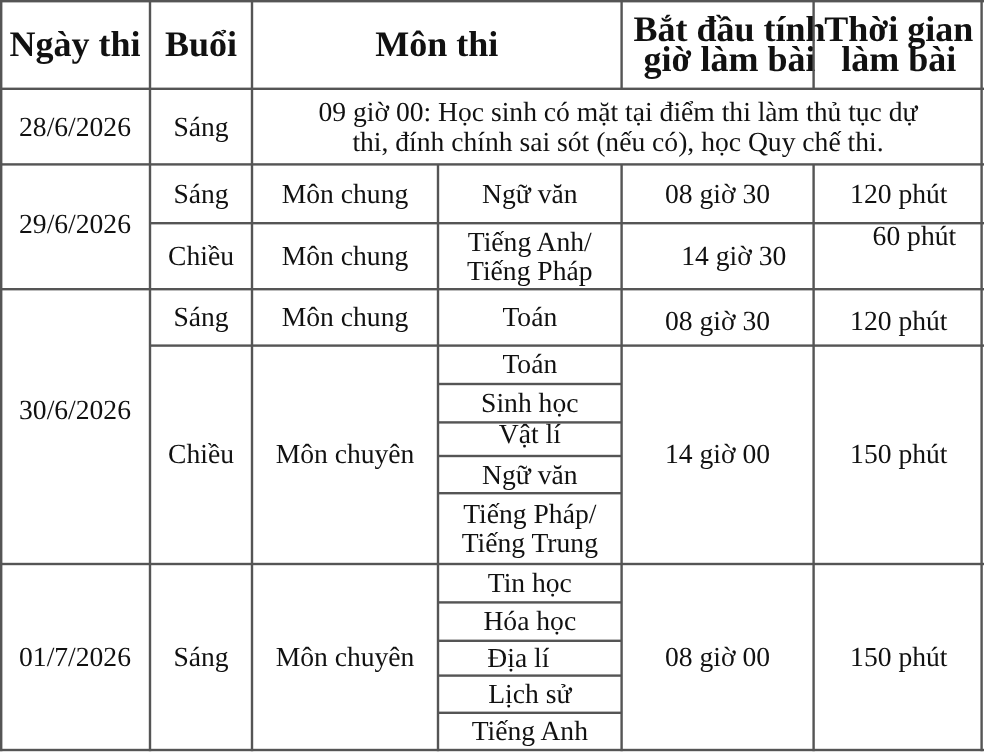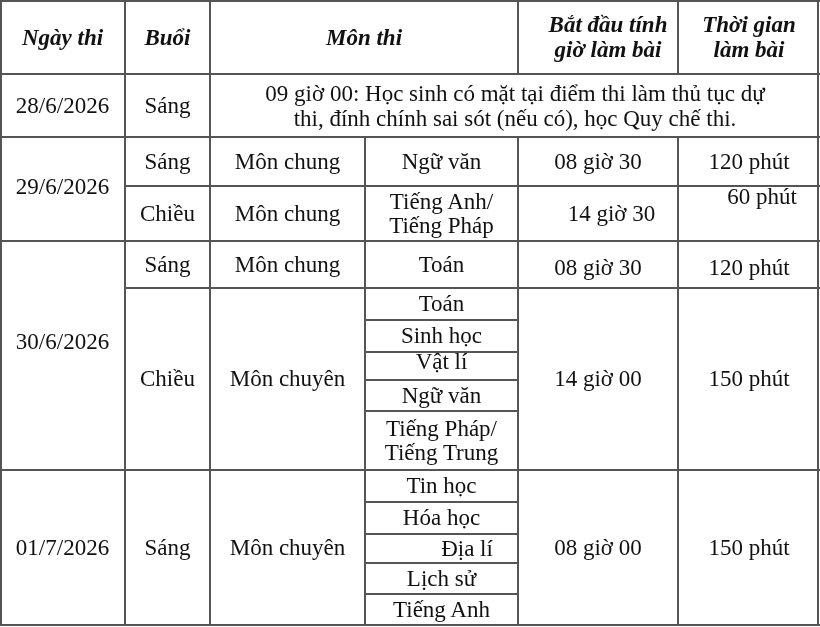--- a/index.html
+++ b/index.html
@@ -2,21 +2,21 @@
 <html><head>
 <meta charset="utf-8">
 <style>
   html, body { margin: 0; padding: 0; background: #ffffff; }
   body { width: 820px; height: 627px; overflow: hidden; position: relative;
          font-family: "Liberation Serif", "DejaVu Serif", serif; color: #111; }
   .grid { position: absolute; left: 0; top: 0; width: 820px; height: 627px; }
   .cell { position: absolute; box-sizing: border-box; display: flex;
           align-items: center; justify-content: center; text-align: center;
           font-size: 23px; line-height: 24px; white-space: pre-line; }
-  .hdr { font-weight: bold; font-size: 23px; line-height: 25px; font-style: italic; }
+  .hdr { font-weight: bold; font-size: 30px; line-height: 25px; }
   .note { font-size: 23px; line-height: 25px; padding: 0 6px; }
   .hl { position: absolute; height: 2px; background: #555; }
   .vl { position: absolute; width: 2px; background: #555; }
 </style>
 </head>
 <body>
 
 <div class="grid">
 
   <div class="cell hdr" style="left:0;top:0;width:125px;height:74px">Ngày thi</div>
@@ -62,21 +62,21 @@
   <div class="cell" style="left:365px;top:411px;width:153px;height:59px">Tiếng Pháp/
 Tiếng Trung</div>
   <div class="cell" style="left:518px;top:288px;width:160px;height:182px">14 giờ 00</div>
   <div class="cell" style="left:678px;top:288px;width:142px;height:182px">150 phút</div>
 
   <div class="cell" style="left:0;top:470px;width:125px;height:155px">01/7/2026</div>
   <div class="cell" style="left:125px;top:470px;width:85px;height:155px">Sáng</div>
   <div class="cell" style="left:210px;top:470px;width:155px;height:155px">Môn chuyên</div>
   <div class="cell" style="left:365px;top:502px;width:153px;height:32px">Hóa học</div>
   <div class="cell" style="left:365px;top:470px;width:153px;height:32px">Tin học</div>
-  <div class="cell" style="left:380px;top:534px;width:174px;height:29px">Địa lí</div>
+  <div class="cell" style="left:345px;top:534px;width:174px;height:29px">Địa lí</div>
   <div class="cell" style="left:365px;top:563px;width:153px;height:31px">Lịch sử</div>
   <div class="cell" style="left:365px;top:594px;width:153px;height:31px">Tiếng Anh</div>
   <div class="cell" style="left:518px;top:470px;width:160px;height:155px">08 giờ 00</div>
   <div class="cell" style="left:678px;top:470px;width:142px;height:155px">150 phút</div>
 
   <div class="hl" style="left:0;top:0;width:820px"></div>
   <div class="hl" style="left:0;top:73px;width:820px"></div>
   <div class="hl" style="left:0;top:136px;width:820px"></div>
   <div class="hl" style="left:125px;top:185px;width:695px"></div>
   <div class="hl" style="left:0;top:240px;width:820px"></div>

